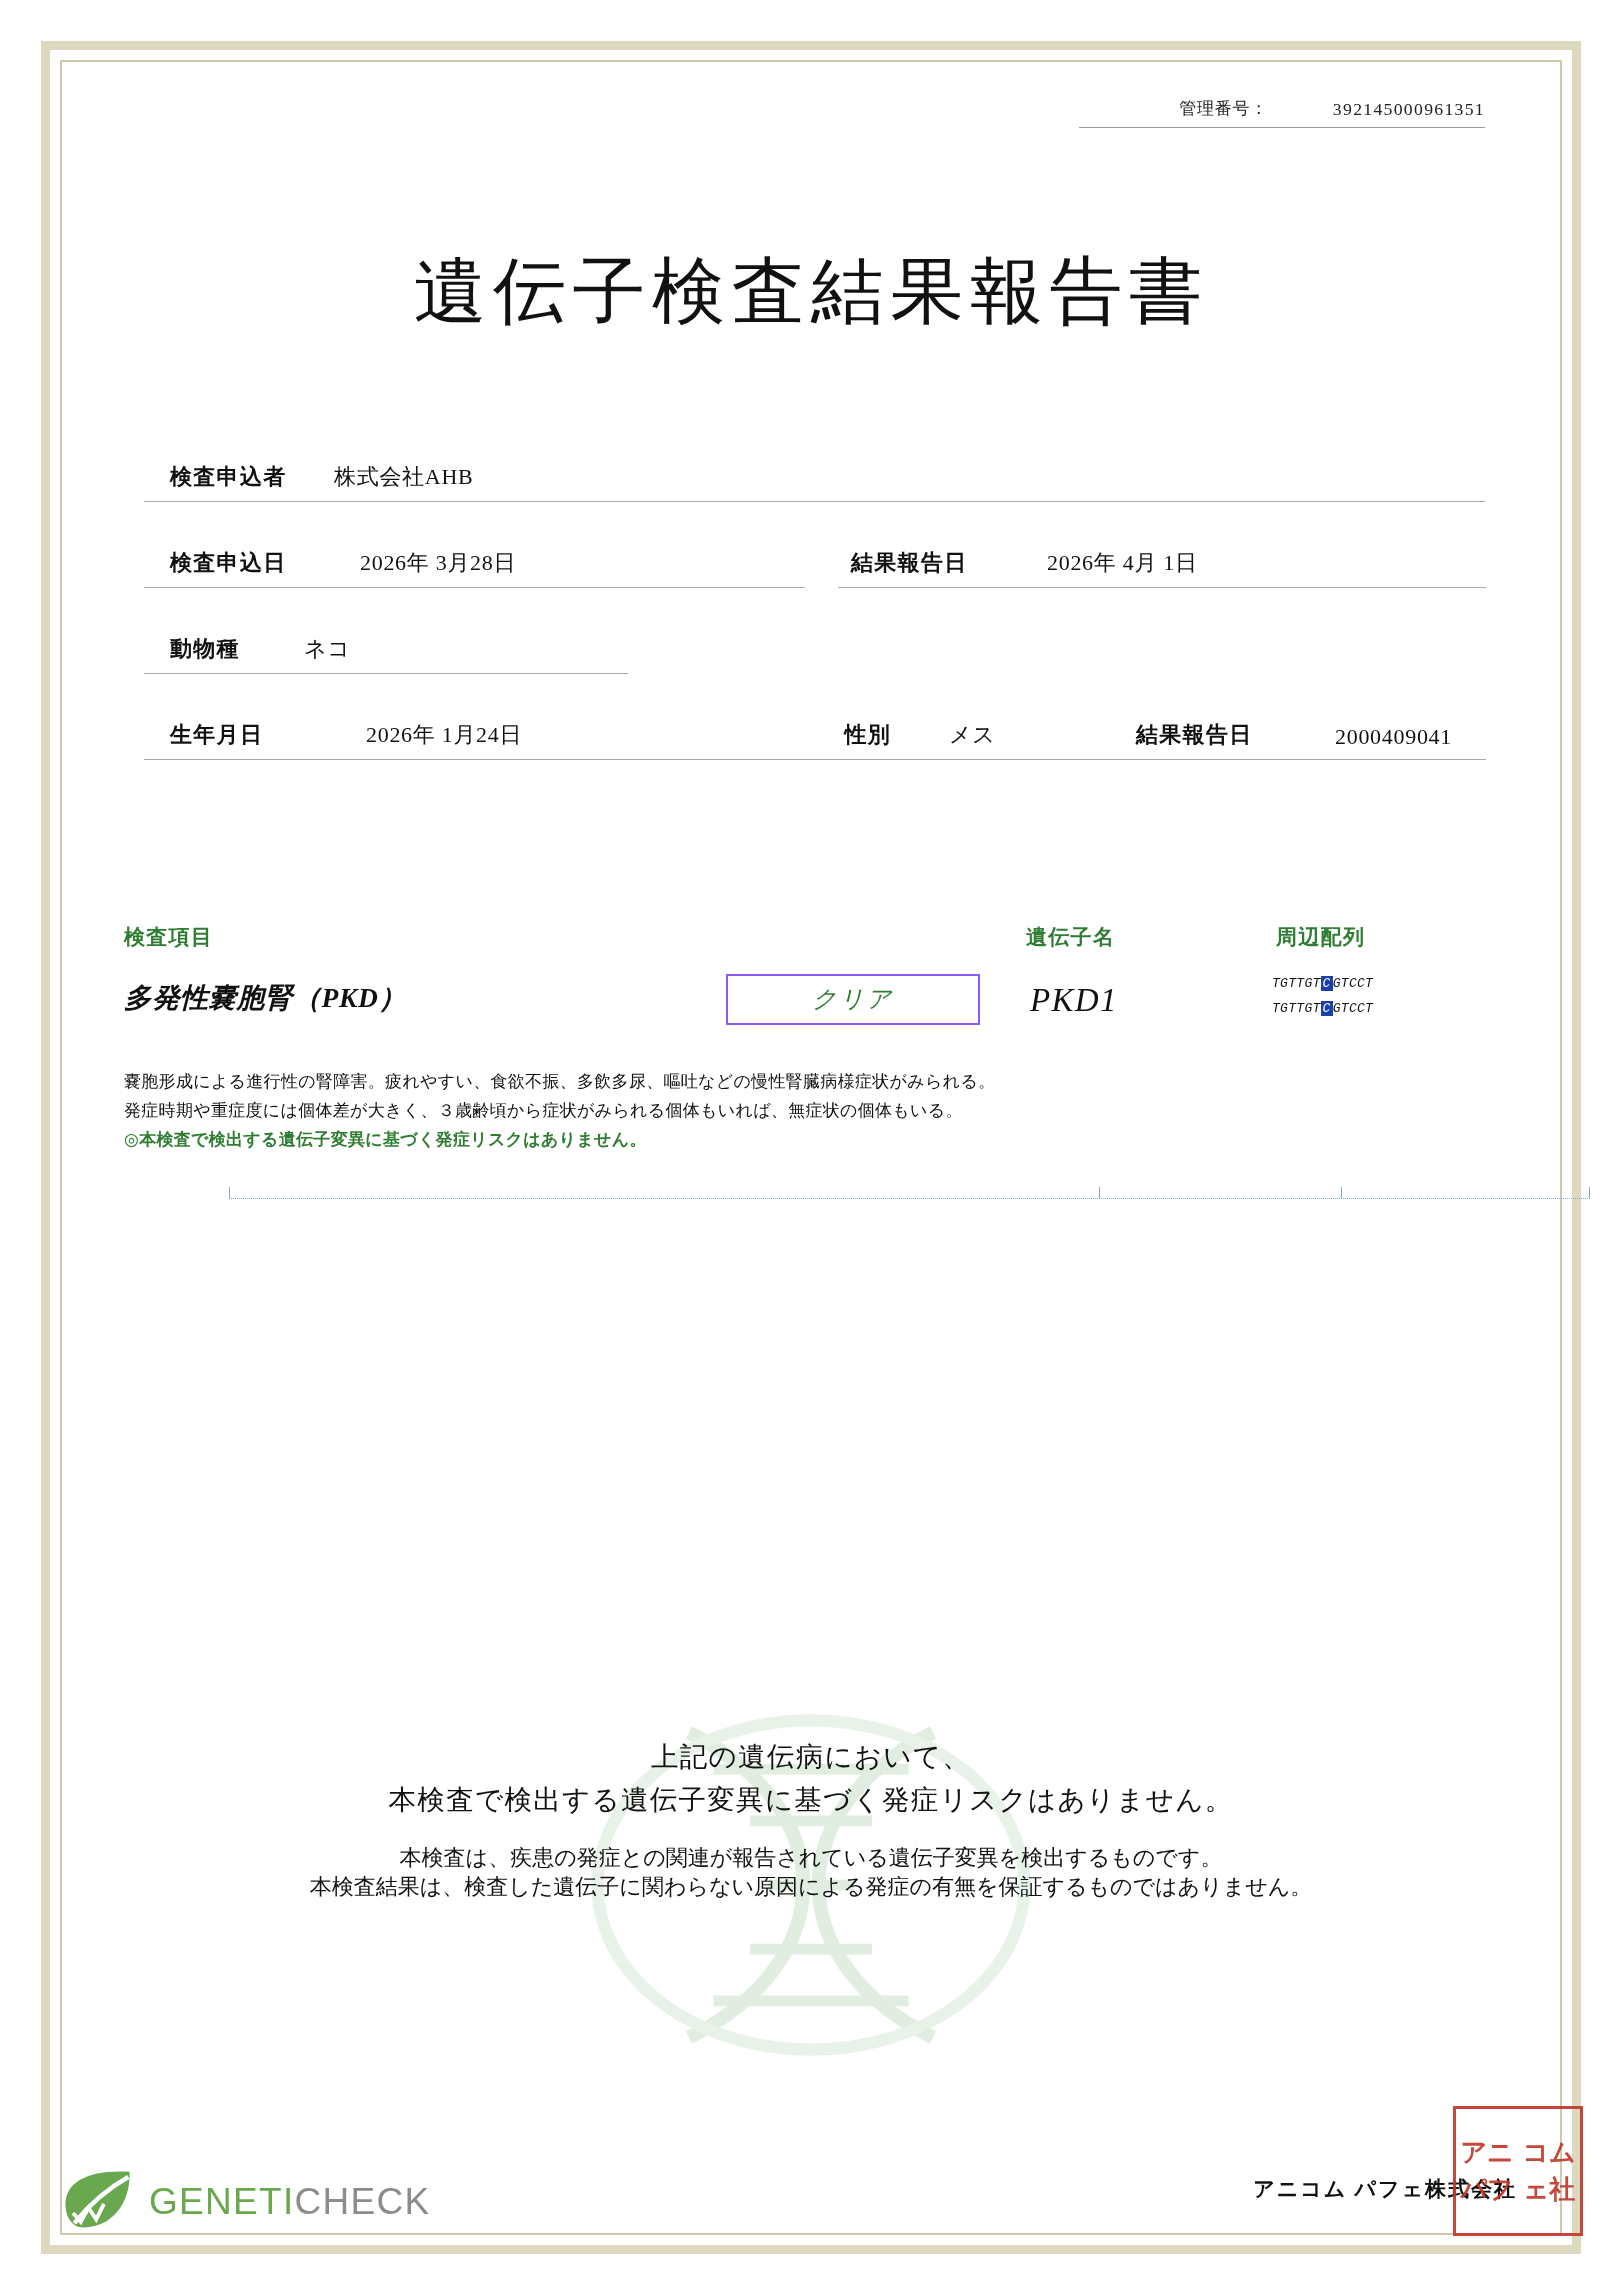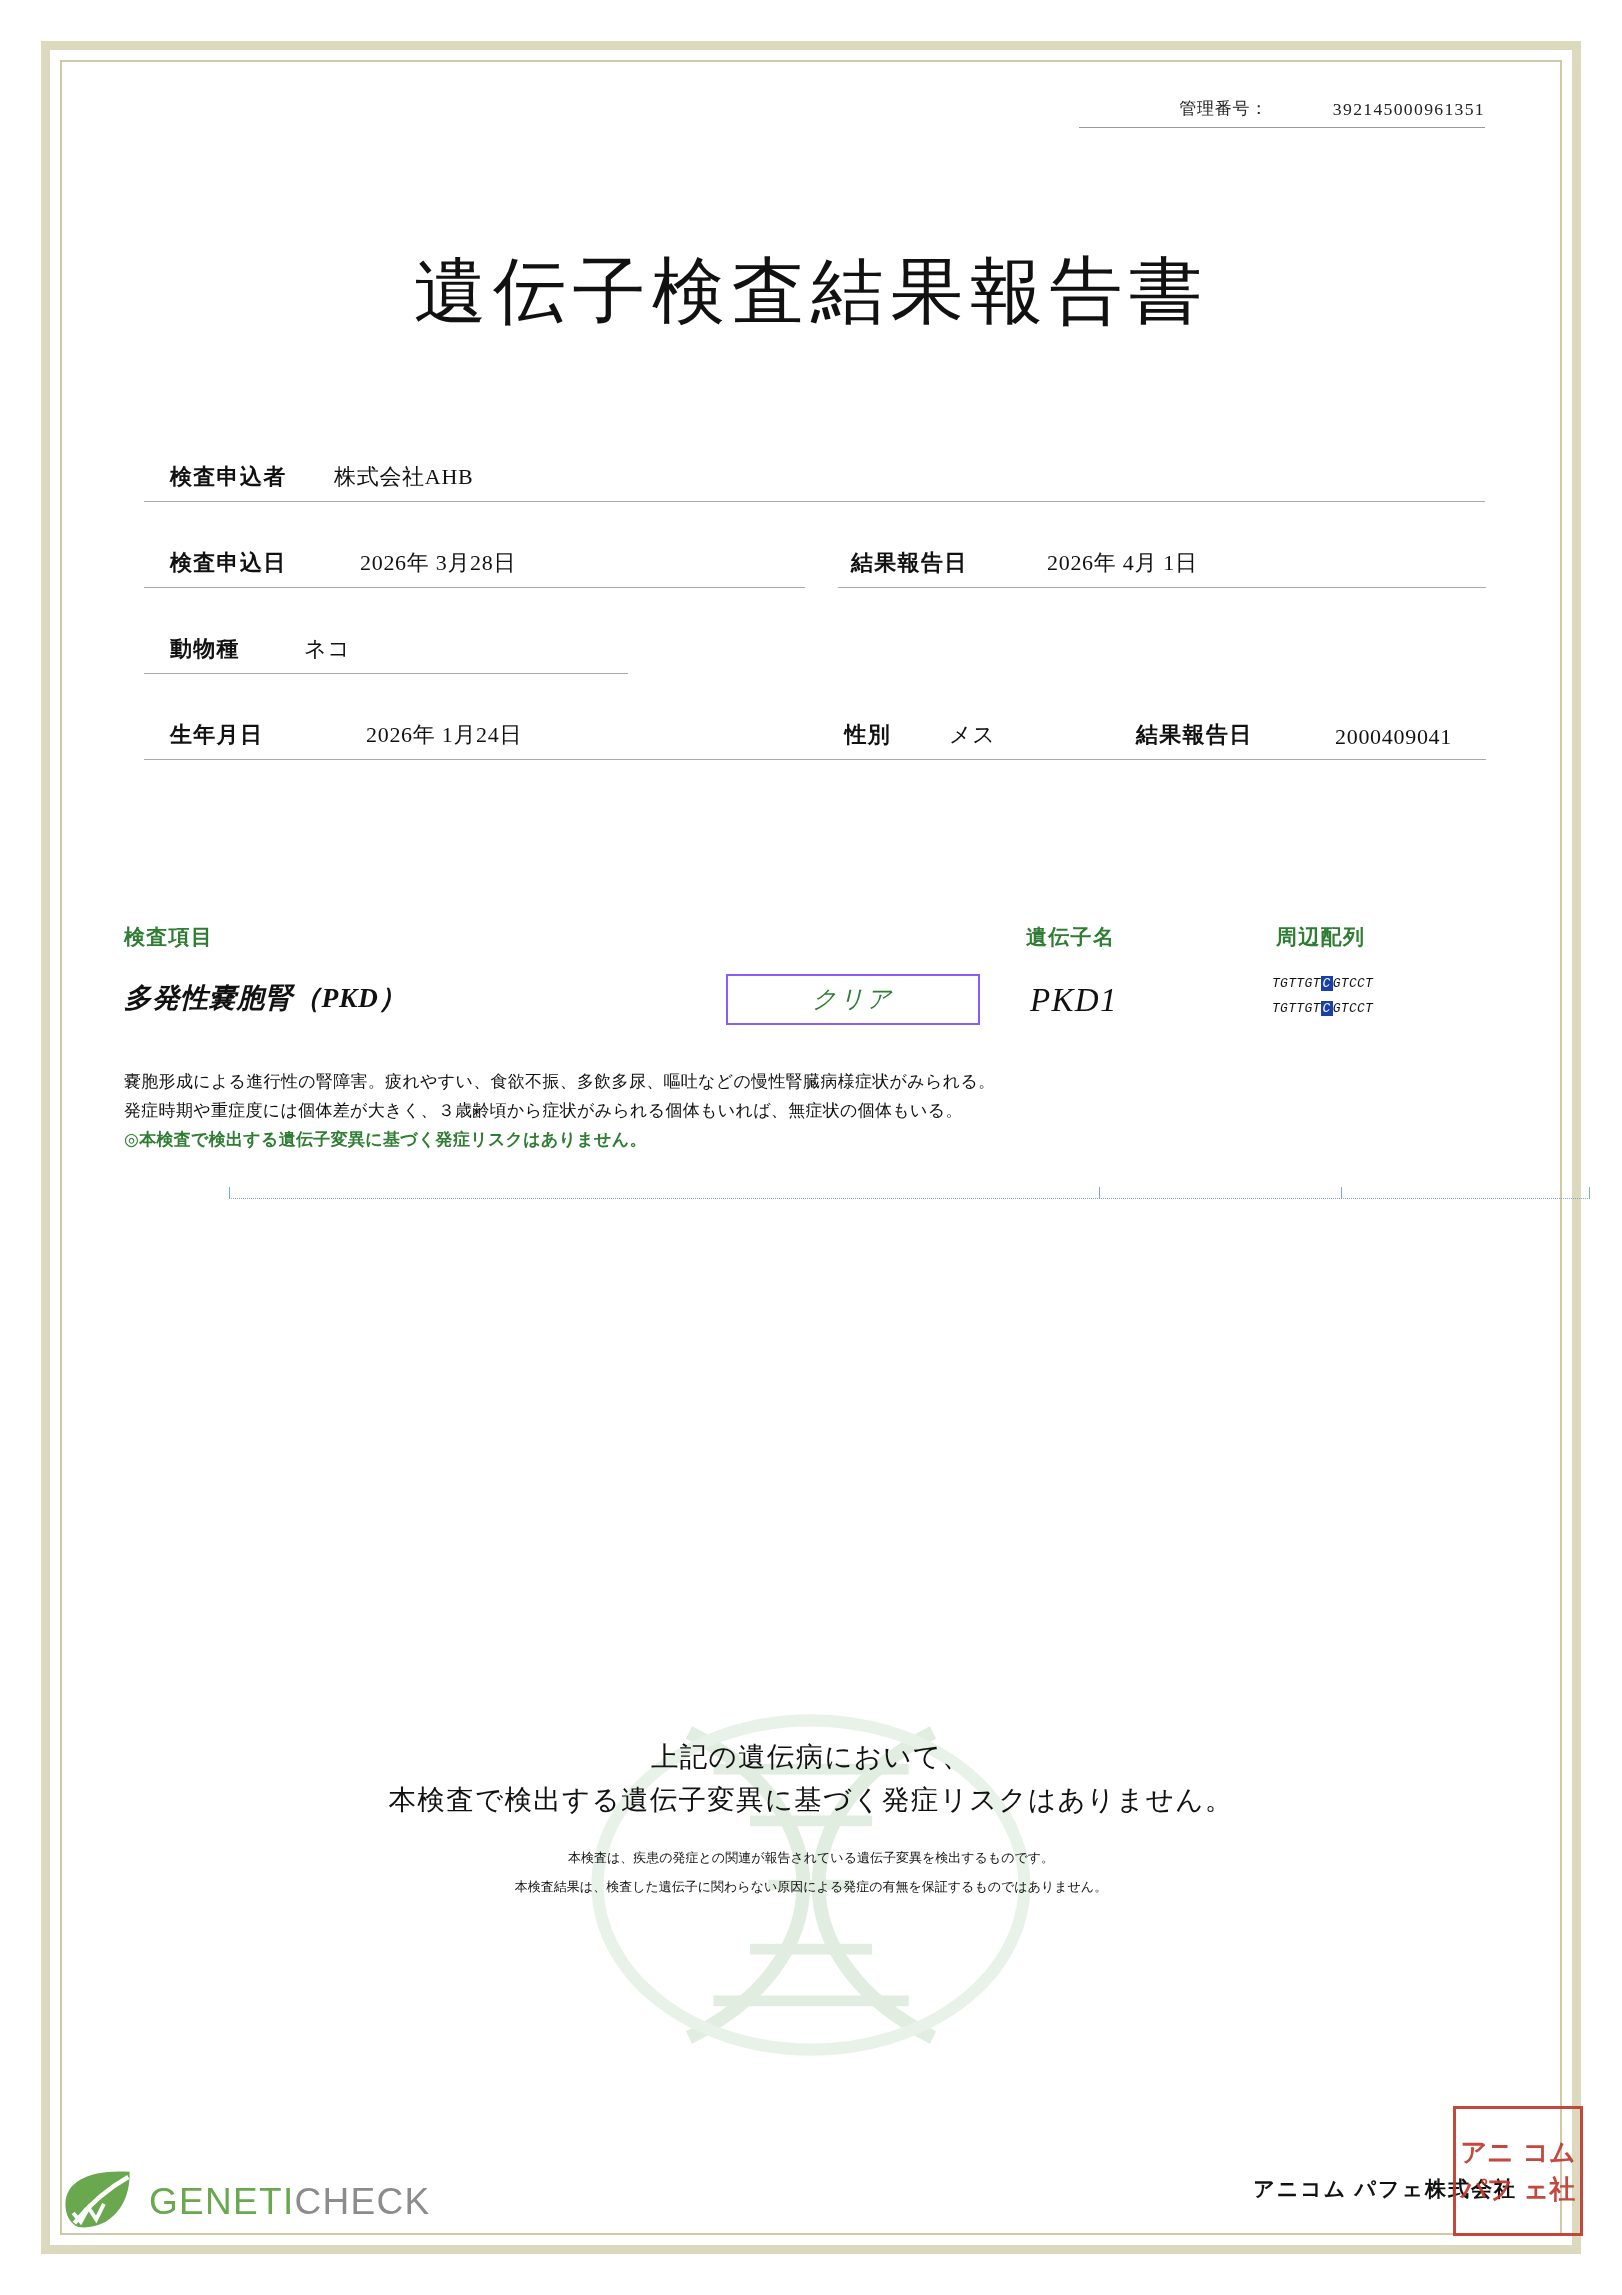--- a/index.html
+++ b/index.html
@@ -267,21 +267,21 @@
   }
   .summary .l2 {
     font-size: 27.5px;
     letter-spacing: 1.3px;
     color: #111;
     font-family: "Liberation Sans", sans-serif;
     line-height: 43px;
   }
   .summary .note {
     margin-top: 22px;
-    font-size: 13px;
+    font-size: 22px;
     line-height: 29px;
     color: #111;
     font-family: "Liberation Sans", sans-serif;
   }
 
   
   .logo {
     position: absolute;
     left: 59px;
     bottom: 59px;

